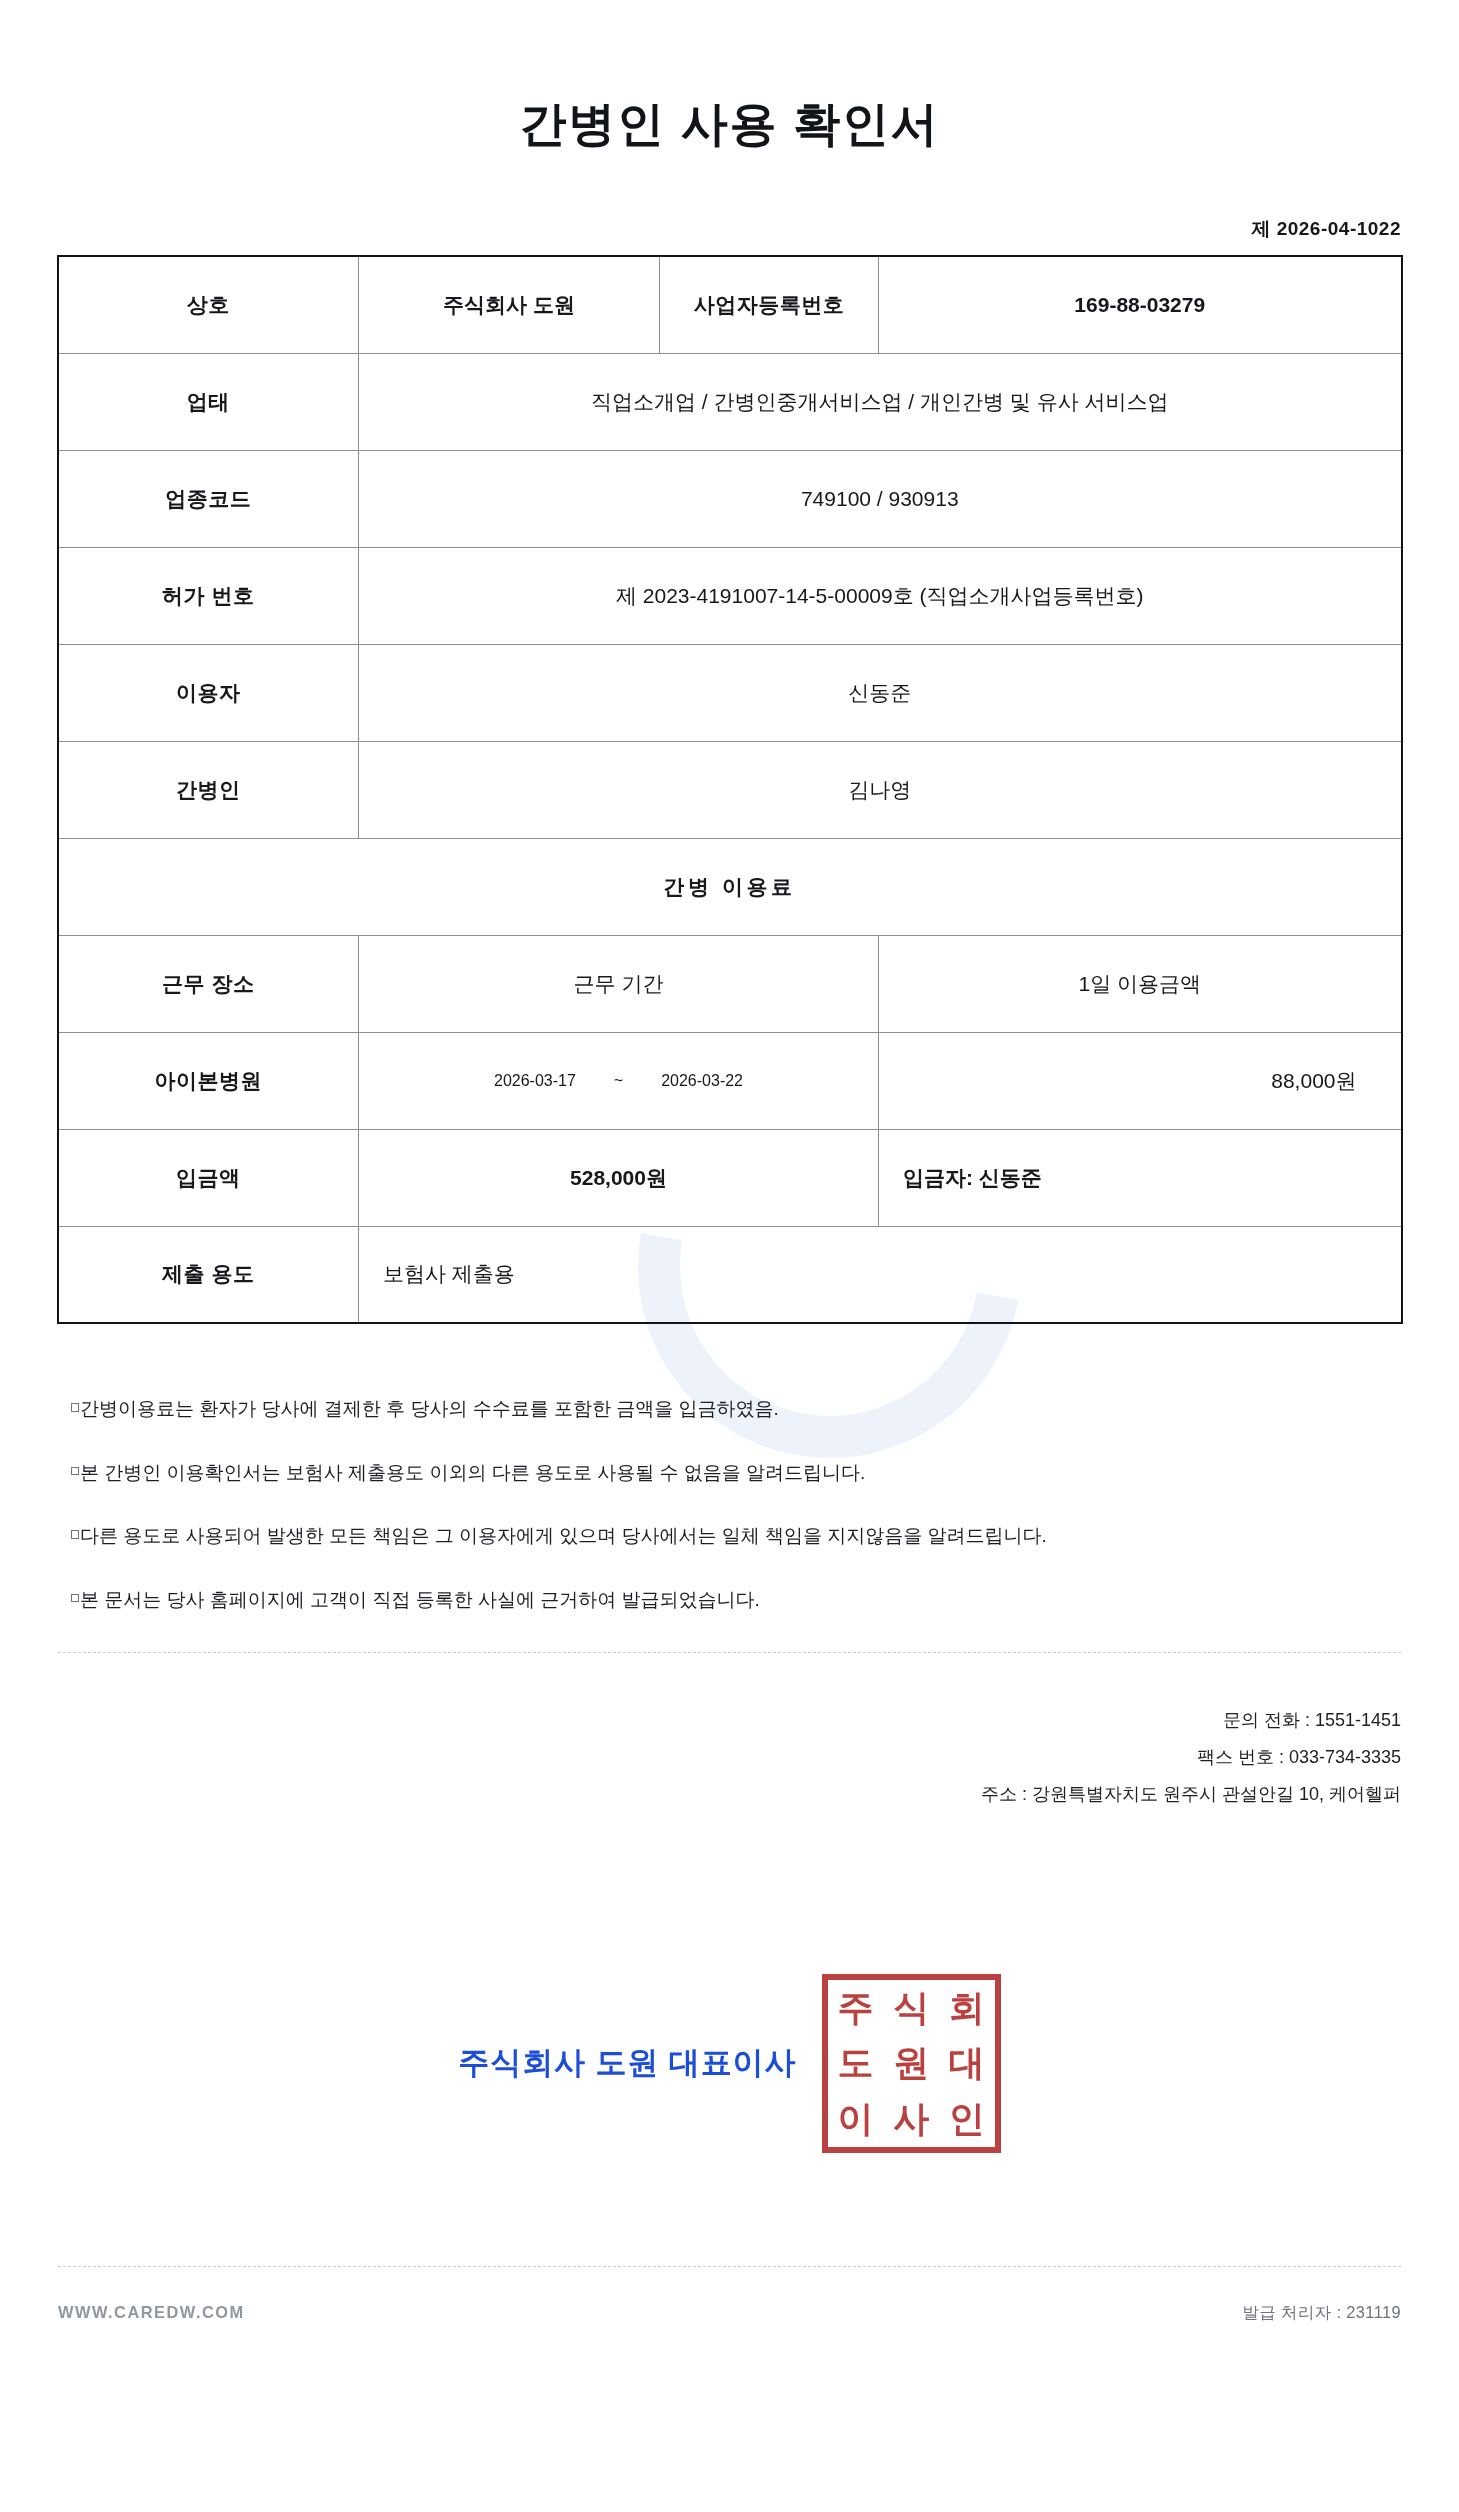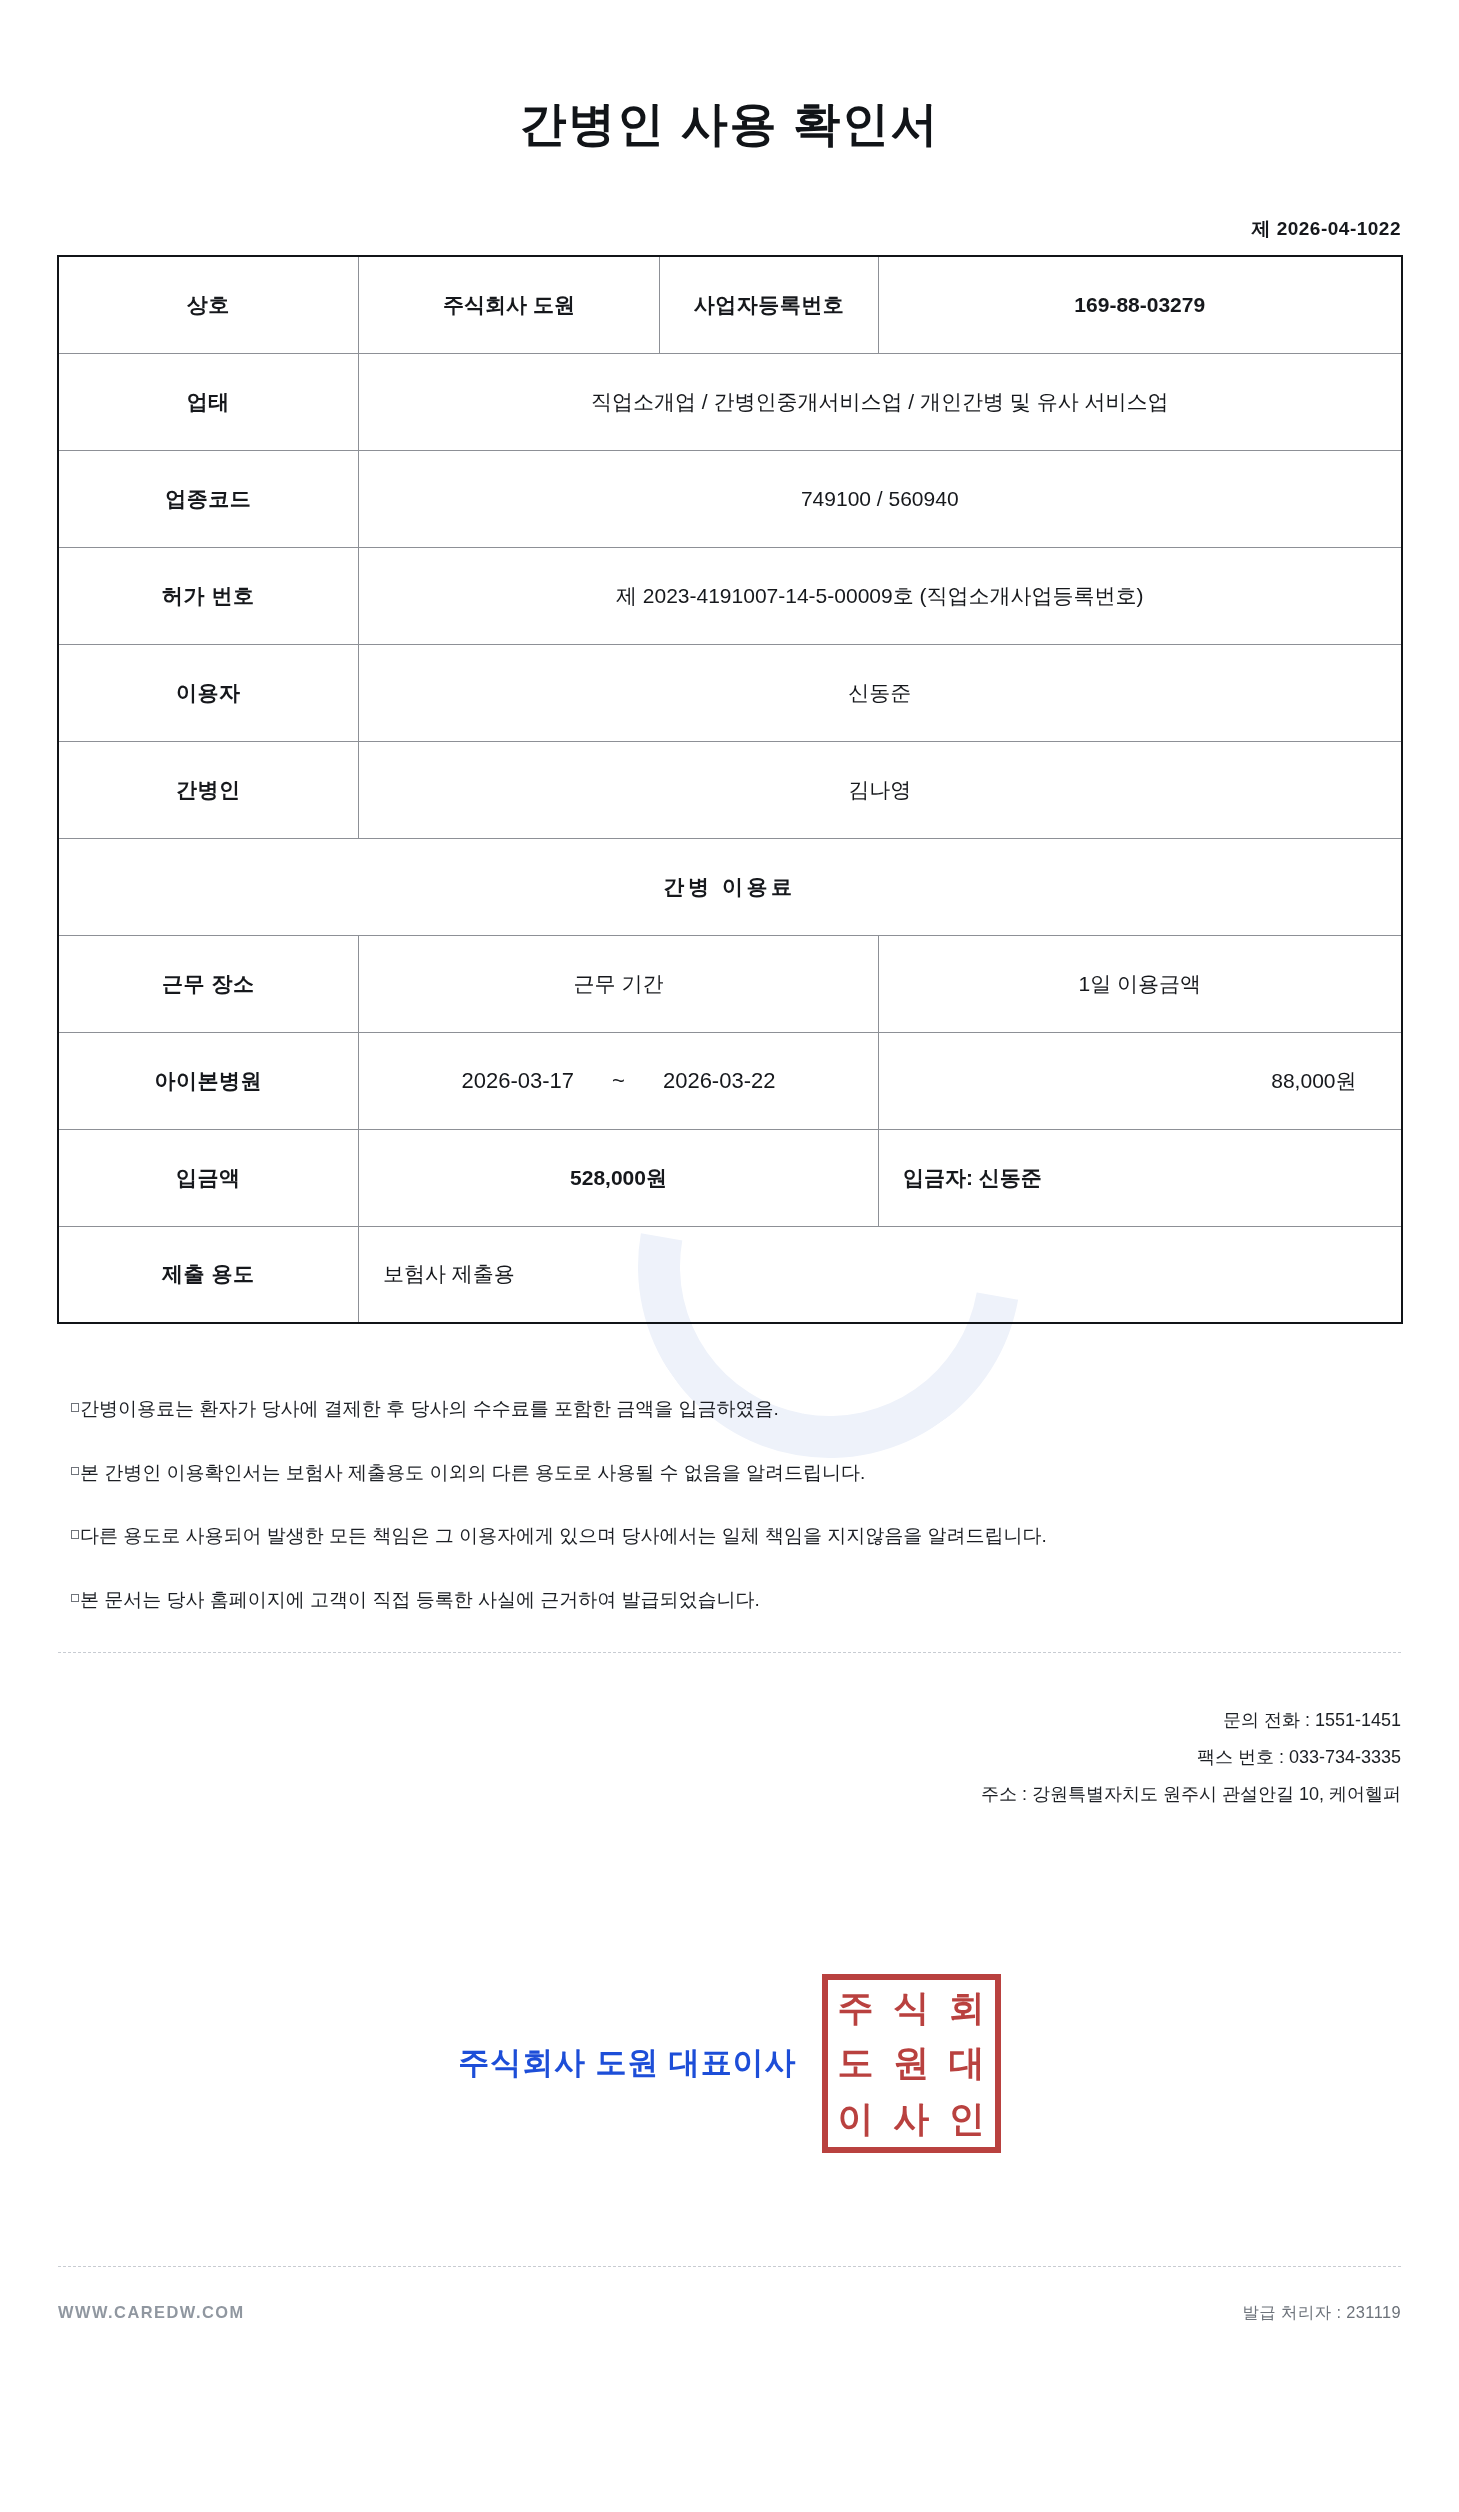--- a/index.html
+++ b/index.html
@@ -88,21 +88,21 @@
   }
   .thick-b td { border-bottom: 2.3px solid #111418; }
   td.left-thick { border-left: 2.3px solid #111418; }
   td.right-thick { border-right: 2.3px solid #111418; }
 
   .period {
     display: flex;
     justify-content: center;
     align-items: center;
     gap: 38px;
-    font-size: 22px;
+    font-size: 16px;
   }
   .period .tilde { color: #16181c; }
 
   .notes {
     width: 1343px;
     margin: 71px auto 0 auto;
     padding-left: 12.8px;
   }
   .note {
     display: flex;
@@ -219,21 +219,21 @@
           <td class="val-c bold">주식회사 도원</td>
           <td class="lbl">사업자등록번호</td>
           <td class="val-c bold right-thick">169-88-03279</td>
         </tr>
         <tr>
           <td class="lbl left-thick">업태</td>
           <td class="val-c right-thick" colspan="3">직업소개업 / 간병인중개서비스업 / 개인간병 및 유사 서비스업</td>
         </tr>
         <tr>
           <td class="lbl left-thick">업종코드</td>
-          <td class="val-c right-thick" colspan="3">749100 / 560940</td>
+          <td class="val-c right-thick" colspan="3">749100 / 930913</td>
         </tr>
         <tr>
           <td class="lbl left-thick">허가 번호</td>
           <td class="val-c right-thick" colspan="3">제 2023-4191007-14-5-00009호 (직업소개사업등록번호)</td>
         </tr>
         <tr>
           <td class="lbl left-thick">이용자</td>
           <td class="val-c right-thick" colspan="3">신동준</td>
         </tr>
         <tr class="thick-b">

